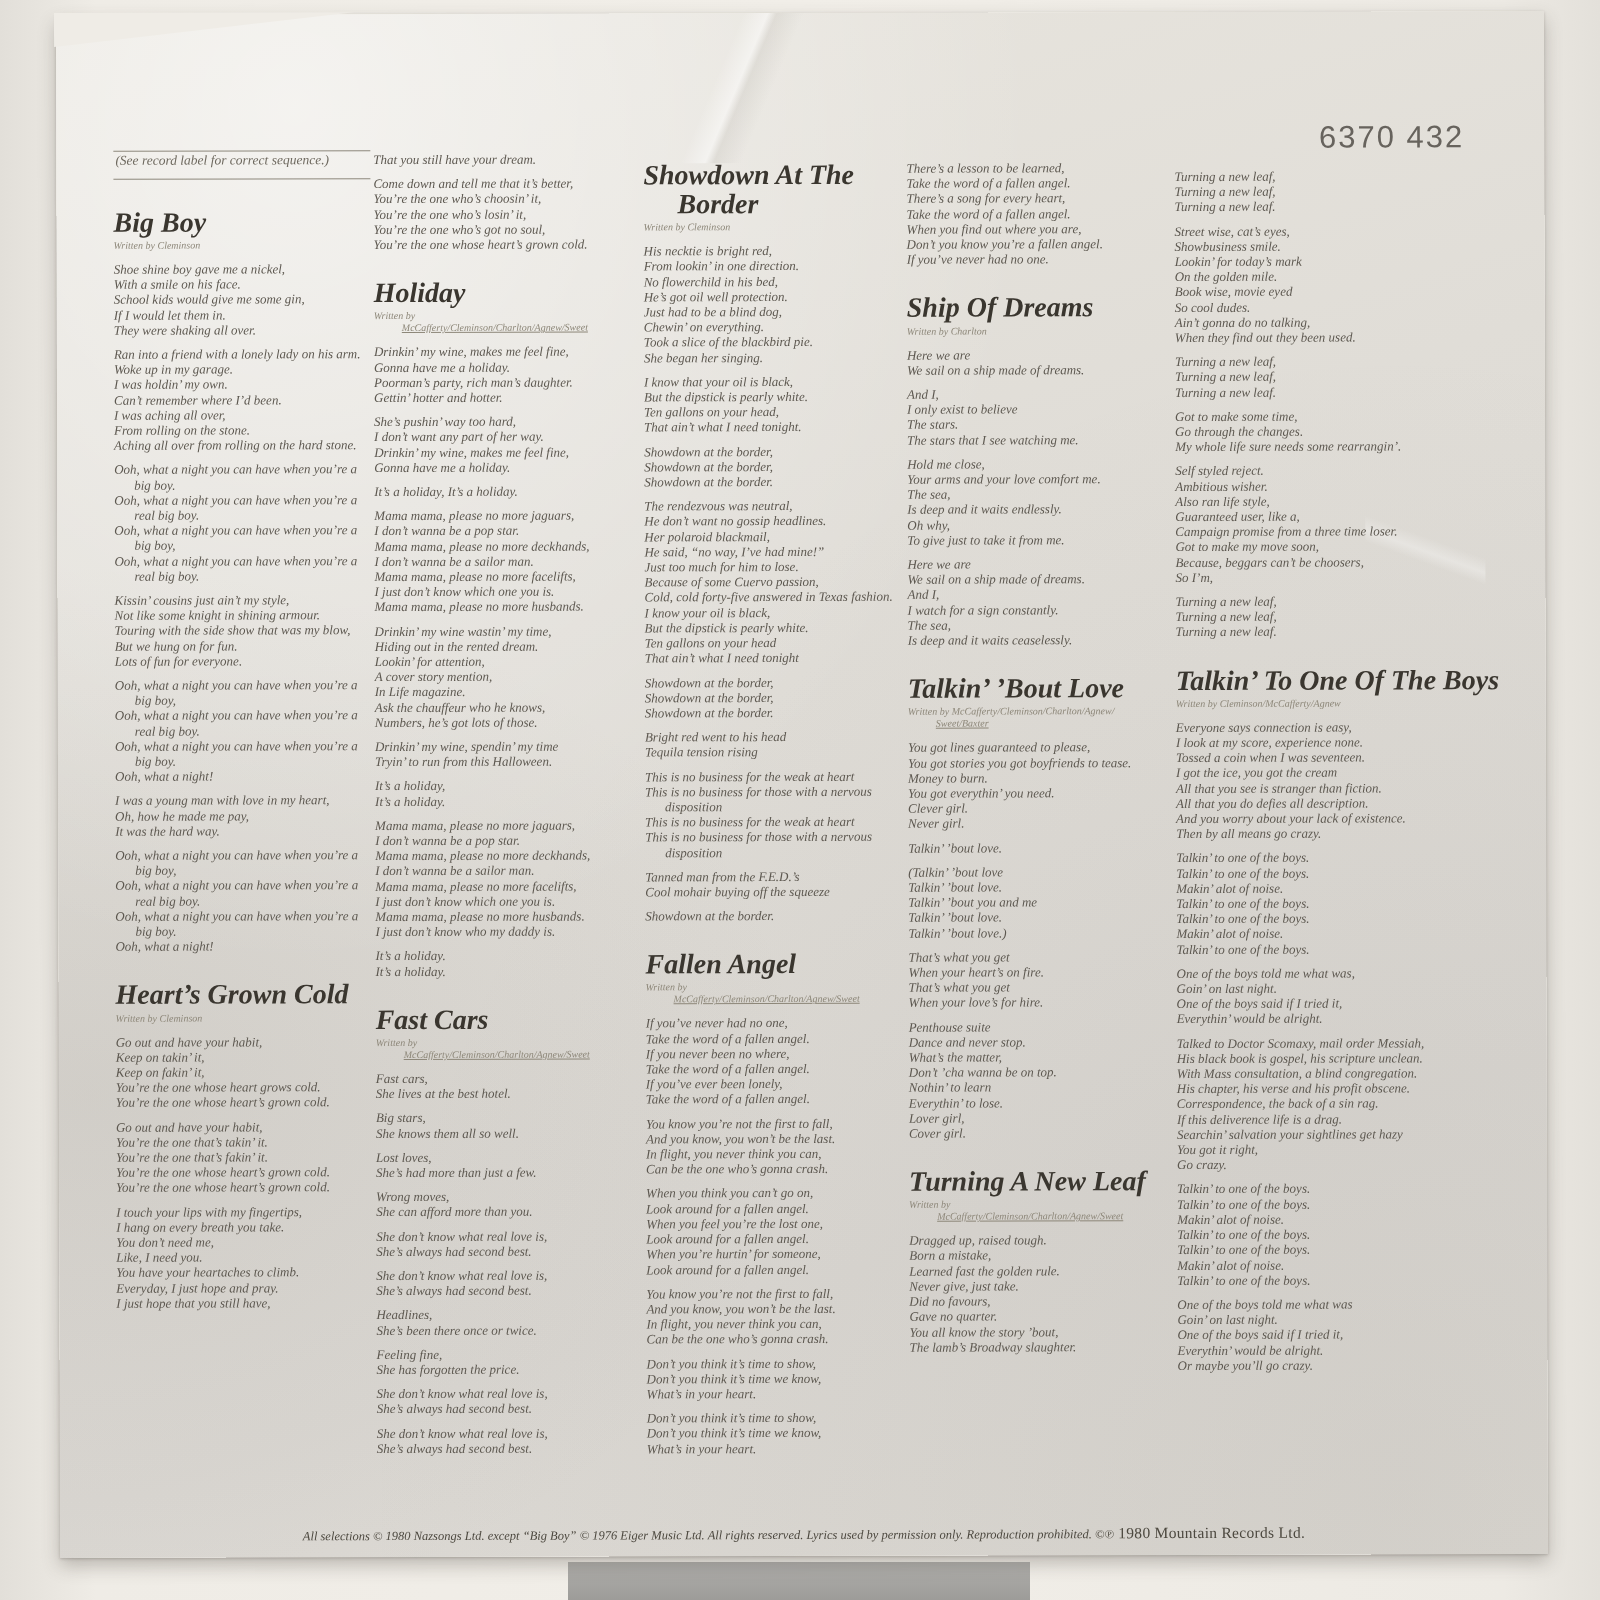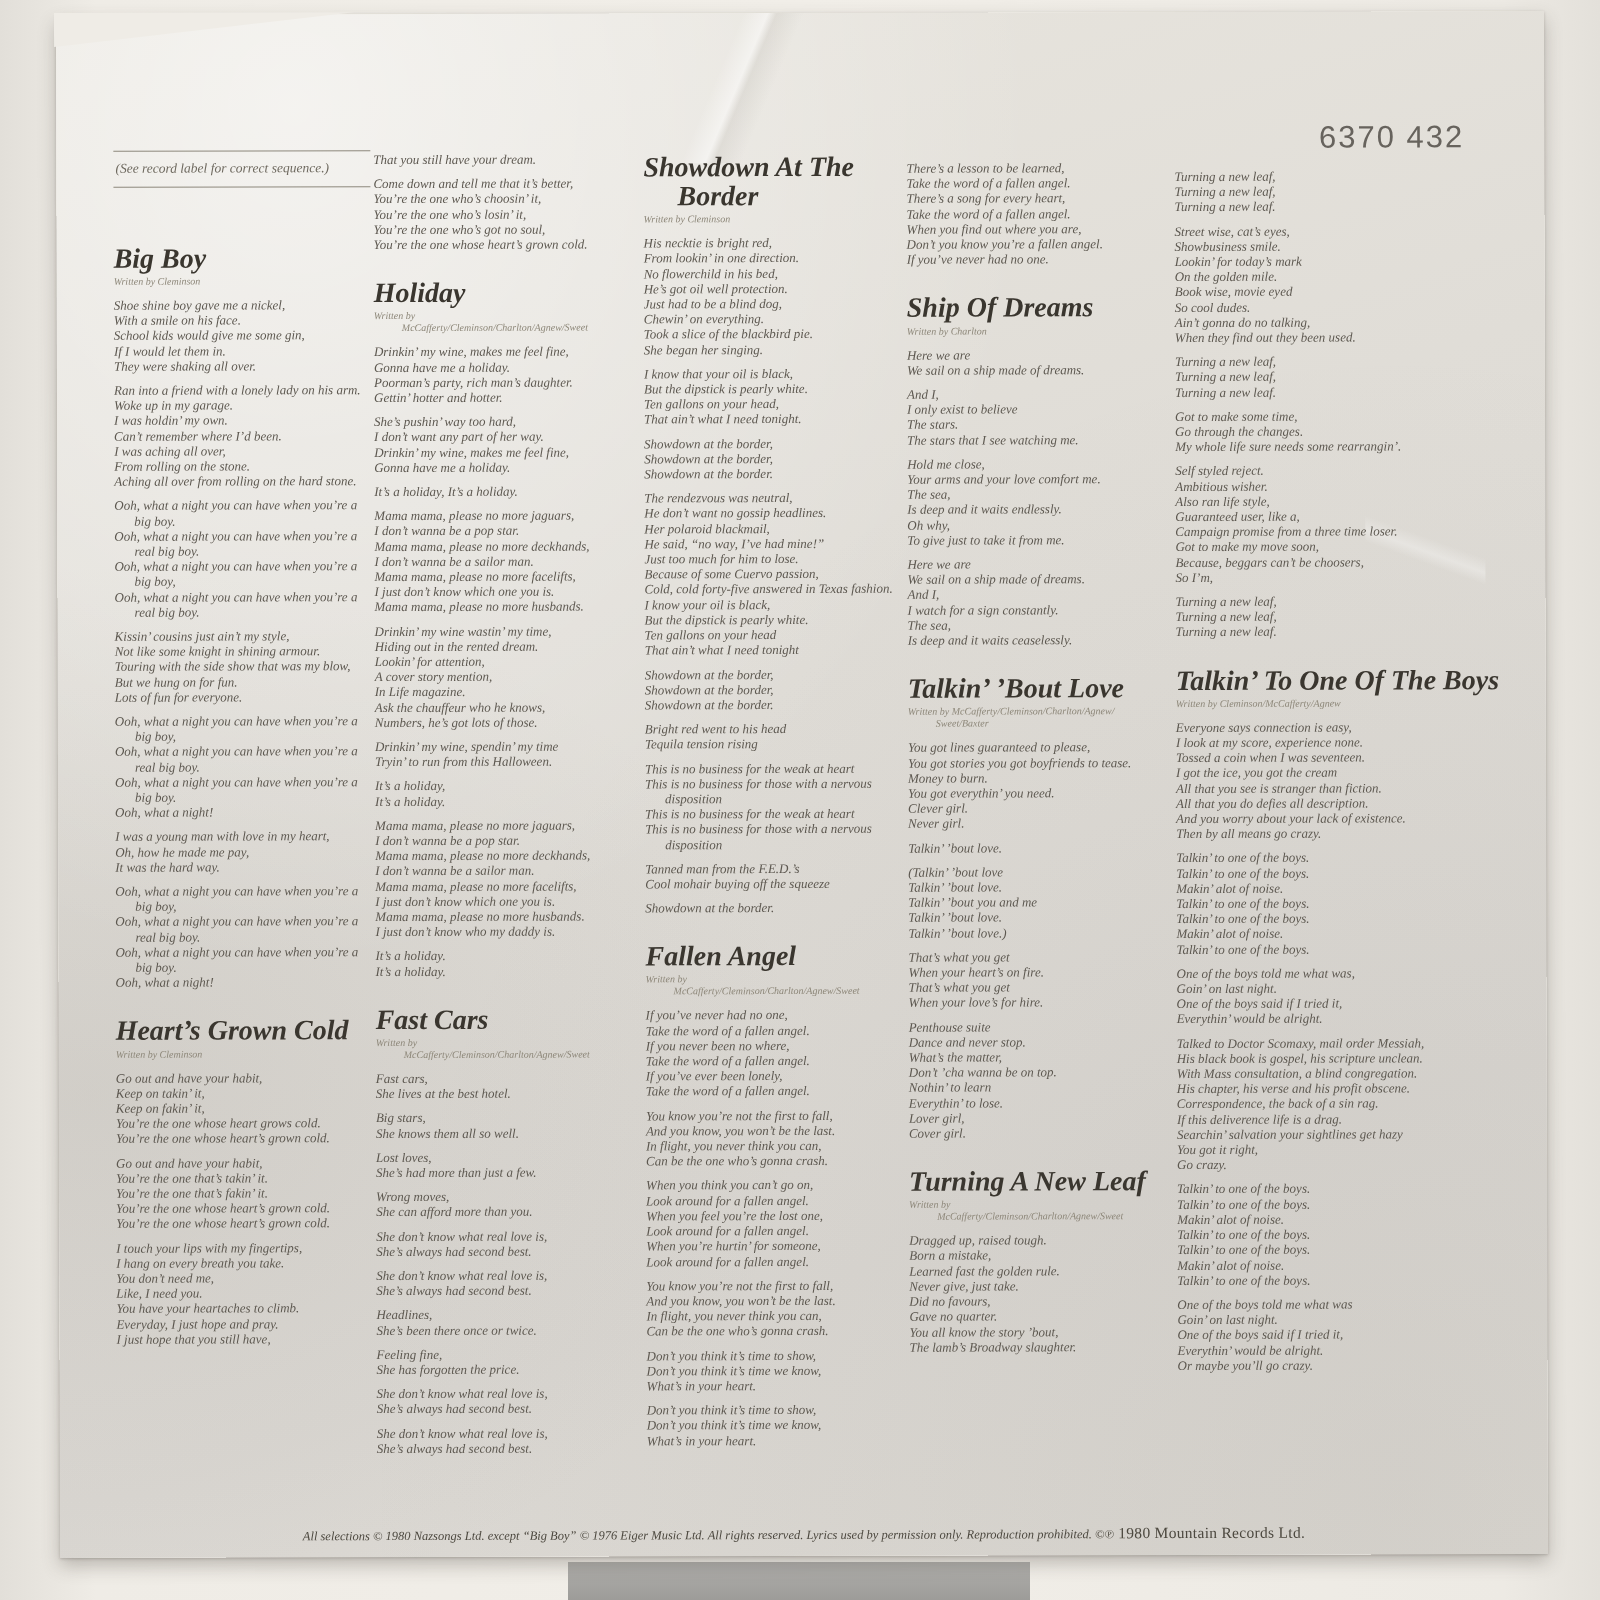--- a/index.html
+++ b/index.html
@@ -42,31 +42,31 @@
     font-size:31px;color:#67635d;letter-spacing:2px;
   }
   .col{position:absolute;font-size:13px;line-height:1.17;color:#5d5850;font-style:italic;}
   .col-1{left:57px;  top:136px;width:257px;}
   .col-2{left:317px; top:138px;width:252px;}
   .col-3{left:587px; top:139px;width:259px;}
   .col-4{left:850px; top:148px;width:249px;}
   .col-5{left:1118px;top:157px;width:311px;}
   .note{
     border-top:1px solid #8d887c;border-bottom:1px solid #8d887c;
-    padding:9px 2px 10px 2px;margin-bottom:56px;
+    padding:1px 2px 10px 2px;margin-bottom:28px;
     font-size:13.5px;color:#6e695f;
   }
   .title{
     font-size:28px;font-weight:bold;color:#3a362f;
     line-height:1.04;margin:26px 0 3px 0;
     white-space:pre;padding-left:34px;text-indent:-34px;
   }
-  .col > .title:first-child{margin-top:0;}
+  .col > .title:first-child{margin-top:8px;}
   .credit{font-size:10px;color:#8d8779;line-height:1.2;margin-bottom:10px;}
-  .credit .credit-cont{padding-left:28px;}
+  .credit .credit-cont{padding-left:28px;text-decoration:underline;}
   .stanza{margin-bottom:9px;}
   .line{padding-left:20px;text-indent:-20px;}
   .footer{
     position:absolute;left:0;right:0;bottom:13px;text-align:center;
     font-size:12.5px;font-style:italic;color:#4c483f;
   }
   .footer .publisher{font-style:normal;font-size:15.5px;letter-spacing:0.3px;text-align:right;}
 </style>
 </head>
 <body>

